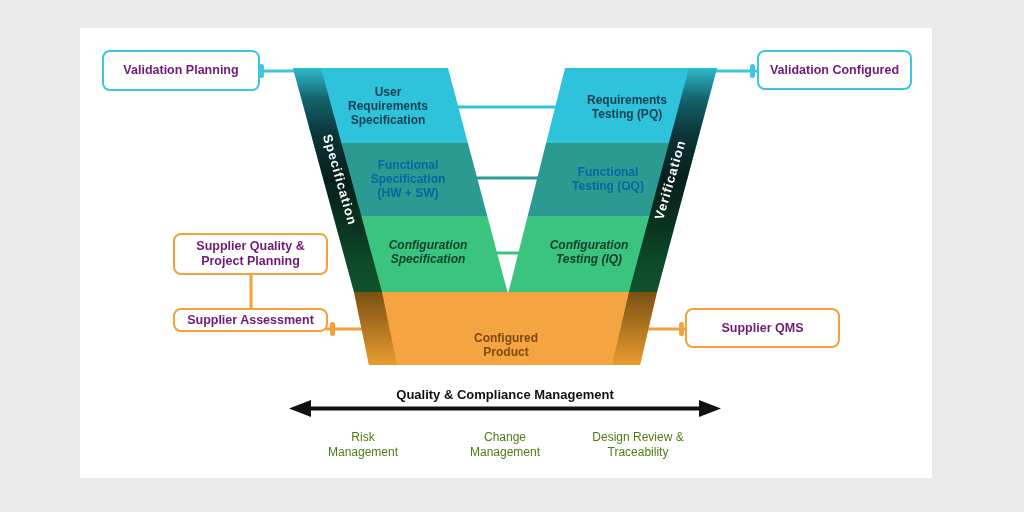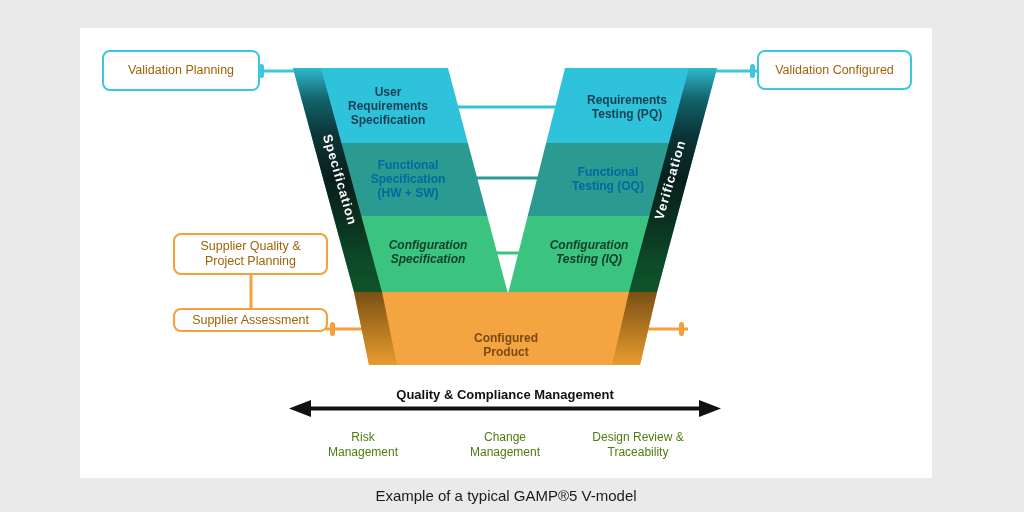--- a/index.html
+++ b/index.html
@@ -8,21 +8,21 @@
   .card{position:absolute;left:80px;top:28px;width:852px;height:450px;background:#ffffff;}
   .vm-svg{position:absolute;left:0;top:0;width:1024px;height:512px;}
   .lbl{position:absolute;transform:translate(-50%,-50%);text-align:center;white-space:pre-line;
        font-weight:bold;font-size:12px;line-height:14px;}
   .lbl-cyan{color:#173f54;}
   .lbl-teal{color:#0369a1;}
   .lbl-green{color:#123d2c;font-style:italic;}
   .lbl-orange{color:#7b4a12;}
   .obox{position:absolute;display:flex;align-items:center;justify-content:center;
         background:#ffffff;border-radius:8px;text-align:center;white-space:pre-line;
-        font-size:12.5px;line-height:15px;color:#a16207;box-sizing:border-box;}
+        font-size:12.5px;line-height:15px;color:#701a75;box-sizing:border-box;font-weight:bold;}
   .obox.cyan{border:2.5px solid #3cc7df;}
   .obox.orange{border:2.5px solid #f5a03a;}
   .axis-title{position:absolute;transform:translate(-50%,-50%);font-weight:bold;
         font-size:13px;color:#111111;white-space:nowrap;}
   .axis-item{position:absolute;transform:translate(-50%,-50%);text-align:center;
         white-space:pre-line;font-size:12px;line-height:15px;color:#4d7c0f;}
   .caption{position:absolute;transform:translate(-50%,-50%);font-size:15px;color:#1b1b1b;
         white-space:nowrap;}
   .edge-text{font-weight:bold;font-size:13px;letter-spacing:1px;fill:#ffffff;}
 </style>
@@ -102,23 +102,23 @@
   <div class="lbl lbl-green" style="left:589px;top:252px;">Configuration
 Testing (IQ)</div>
   <div class="lbl lbl-orange" style="left:506px;top:329px;margin-top:16px;">Configured
 Product</div>
 
   <div class="obox cyan" style="left:102px;top:50px;width:158px;height:41px;">Validation Planning</div>
   <div class="obox cyan" style="left:757px;top:50px;width:155px;height:40px;">Validation Configured</div>
   <div class="obox orange" style="left:173px;top:233px;width:155px;height:42px;">Supplier Quality &amp;
 Project Planning</div>
   <div class="obox orange" style="left:173px;top:308px;width:155px;height:24px;">Supplier Assessment</div>
+  <div class="obox orange" style="left:685px;top:308px;width:155px;height:40px;">Supplier QMS</div>
 
   <div class="axis-title" style="left:505px;top:394px;">Quality &amp; Compliance Management</div>
   <div class="axis-item" style="left:363px;top:445px;">Risk
 Management</div>
   <div class="axis-item" style="left:505px;top:445px;">Change
 Management</div>
   <div class="axis-item" style="left:638px;top:445px;">Design Review &amp;
 Traceability</div>
 
-  <div class="caption" style="left:506px;top:495px;">Example of a typical GAMP®5 V-model</div>
 </div>
 
 </body></html>

